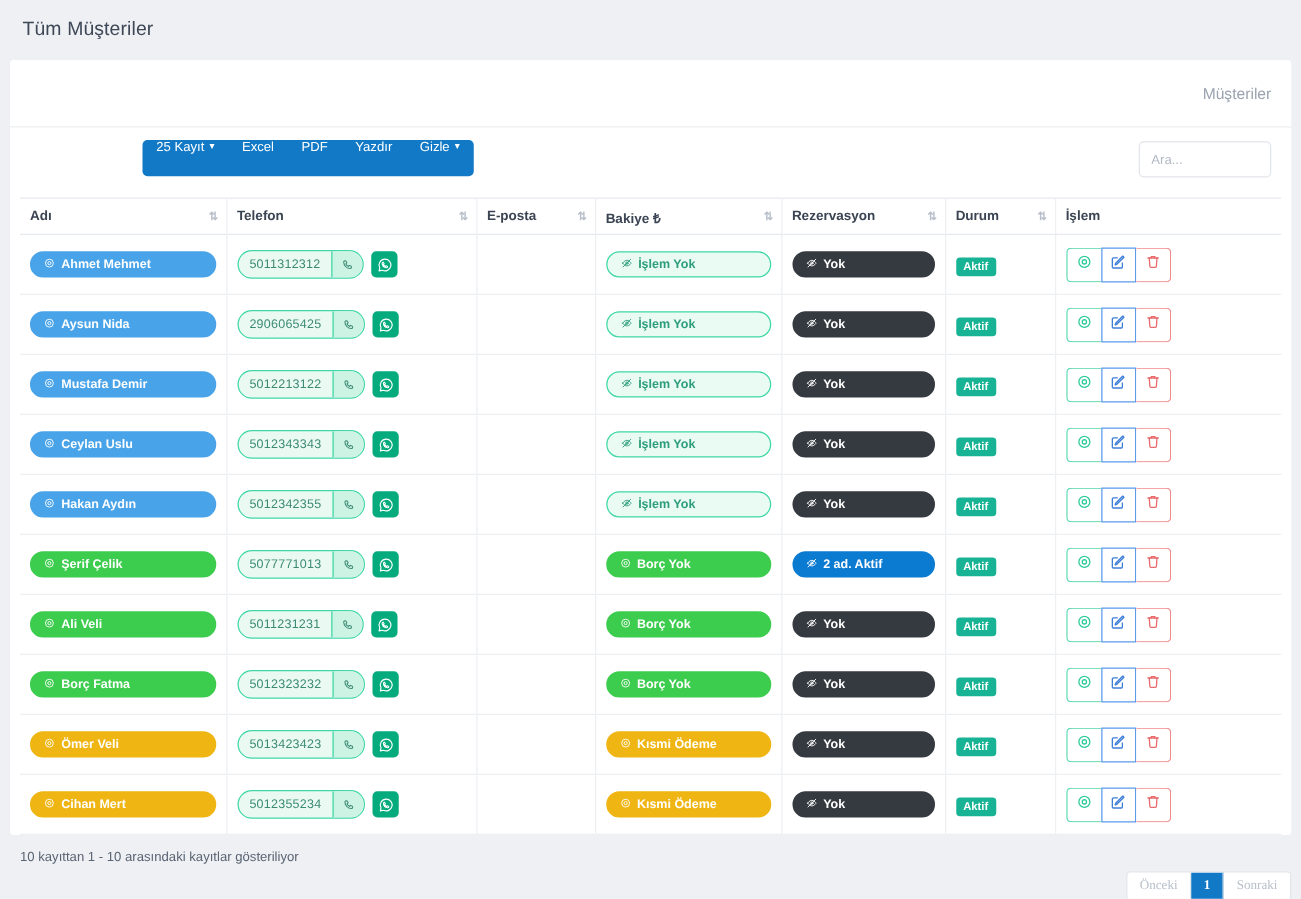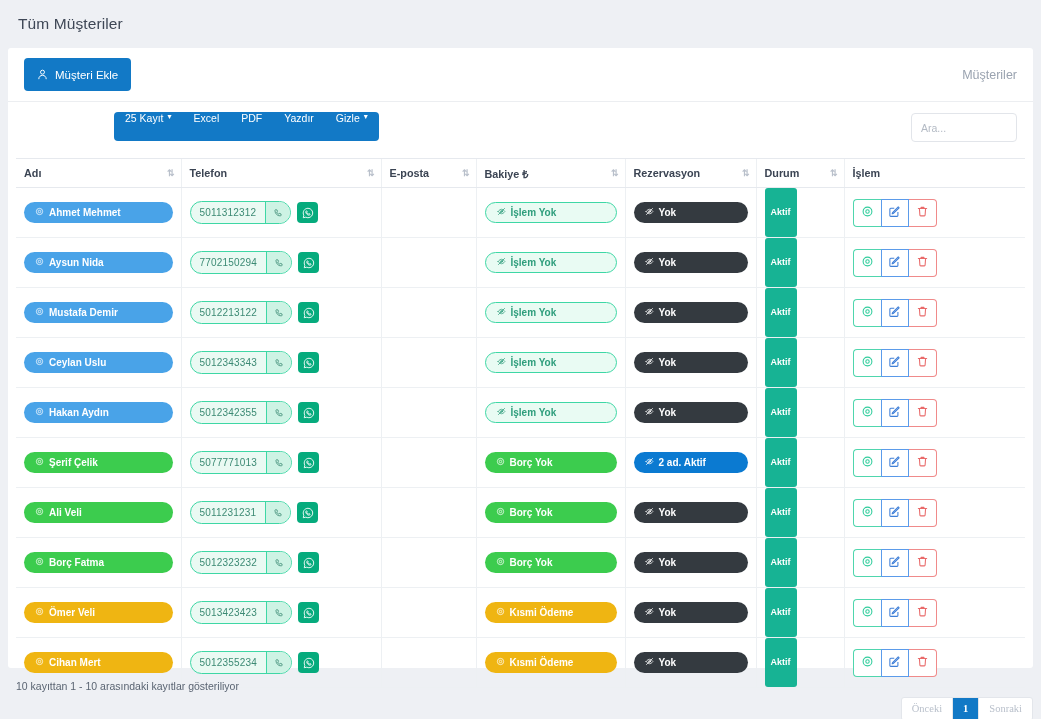--- a/index.html
+++ b/index.html
@@ -209,21 +209,21 @@
   }
 
   
   .badge-aktif {
     display: inline-flex; align-items: center;
     background: #17b394;
     color: #fff;
     font-size: 9px;
     font-weight: bold;
     border-radius: 3px;
-    padding: 20px 6px;
+    padding: 3px 6px;
     line-height: 1;
   }
 
   
   .act-group { display: inline-flex; }
   .act-btn {
     width: 28px; height: 28px;
     display: flex; align-items: center; justify-content: center;
     background: #fff;
     cursor: pointer;
@@ -266,29 +266,20 @@
 
 <div id="app">
 
   <div class="page-title-bar">
     <div class="page-title">Tüm Müşteriler</div>
   </div>
 
   <div class="card">
 
     <div class="card-head">
-      <button class="btn-add">
-        <span>
-          <svg width="11" height="11" viewBox="0 0 16 16" fill="none" stroke="#ffffff" stroke-width="1.4">
-            <circle cx="8" cy="4.6" r="2.9"></circle>
-            <path d="M2.6 14.2c0-3 2.4-5 5.4-5s5.4 2 5.4 5" stroke-linecap="round"></path>
-          </svg>
-        </span>
-        <span>Müşteri Ekle</span>
-      </button>
       <div class="breadcrumb-right">Müşteriler</div>
     </div>
 
     <div class="toolbar-row">
       <div class="dt-buttons" id="dt-buttons">
           <button class="dt-btn">
             <span>25 Kayıt</span>
             <span class="caret">▾</span>
           </button>
           <button class="dt-btn">
@@ -399,21 +390,21 @@
           <tr>
             <td><span class="pill pill-blue wide">
        <span><svg width="9" height="9" viewBox="0 0 16 16" fill="none" stroke="#ffffff" stroke-width="1.3">
       <circle cx="8" cy="8" r="5.6"></circle>
                     <circle cx="8" cy="8" r="2.2"></circle>
                   </svg></span>
        <span>Aysun Nida</span>
      </span></td>
             <td><span class="phone-group">
        <span class="phone-pill">
-         <span class="phone-num">7702150294</span>
+         <span class="phone-num">2906065425</span>
          <span class="phone-call">
                     <svg width="10" height="10" viewBox="0 0 16 16" fill="none" stroke="#3c8a74" stroke-width="1.3" stroke-linejoin="round">
       <path d="M4.2 2.6l2 .4 1 2.4-1.4 1.1c.7 1.5 1.9 2.7 3.4 3.4l1.1-1.4 2.4 1 .4 2c-.2.7-.9 1.1-1.7 1.1C6.9 12.6 3.4 9.1 3.1 4.3c0-.8.4-1.5 1.1-1.7z"></path>
                     </svg>
                   </span>
        </span>
        <span class="wa-btn">
                   <svg width="12" height="12" viewBox="0 0 16 16" fill="none" stroke="#ffffff" stroke-width="1.2" stroke-linejoin="round">
       <path d="M8 1.7A6.3 6.3 0 0 0 2.4 11L1.7 14.3l3.4-.7A6.3 6.3 0 1 0 8 1.7z"></path>
       <path d="M5.8 5.2c.3-.1.6 0 .7.3l.4 1c.1.2 0 .4-.1.5l-.4.4c.4.9 1.1 1.6 2 2l.4-.4c.1-.2.4-.2.6-.1l1 .4c.3.1.4.4.3.7-.2.6-.8 1-1.4.9-2.3-.3-4-2-4.3-4.3-.1-.6.3-1.2.8-1.4z"></path>

